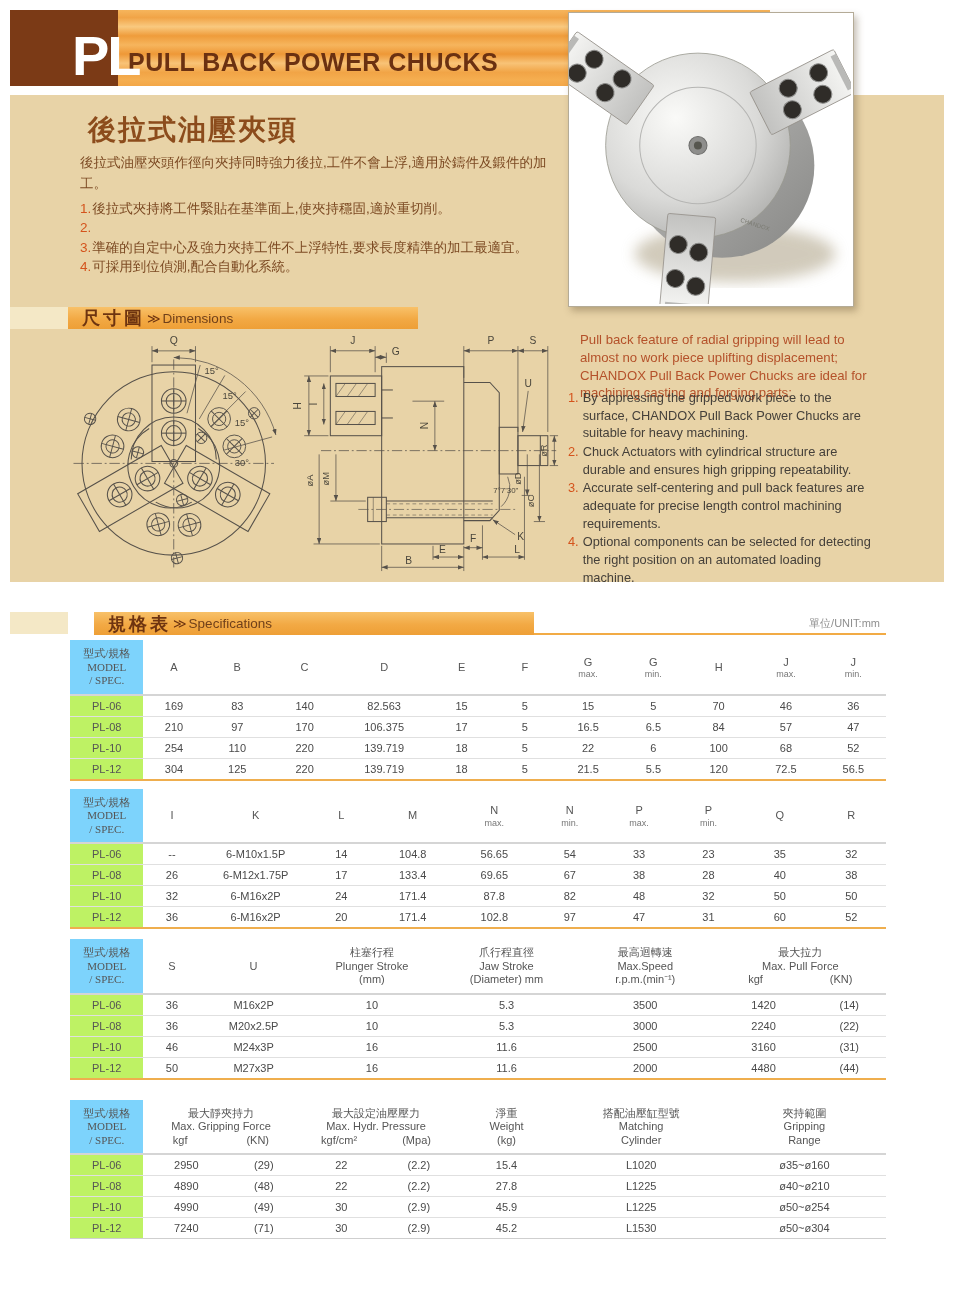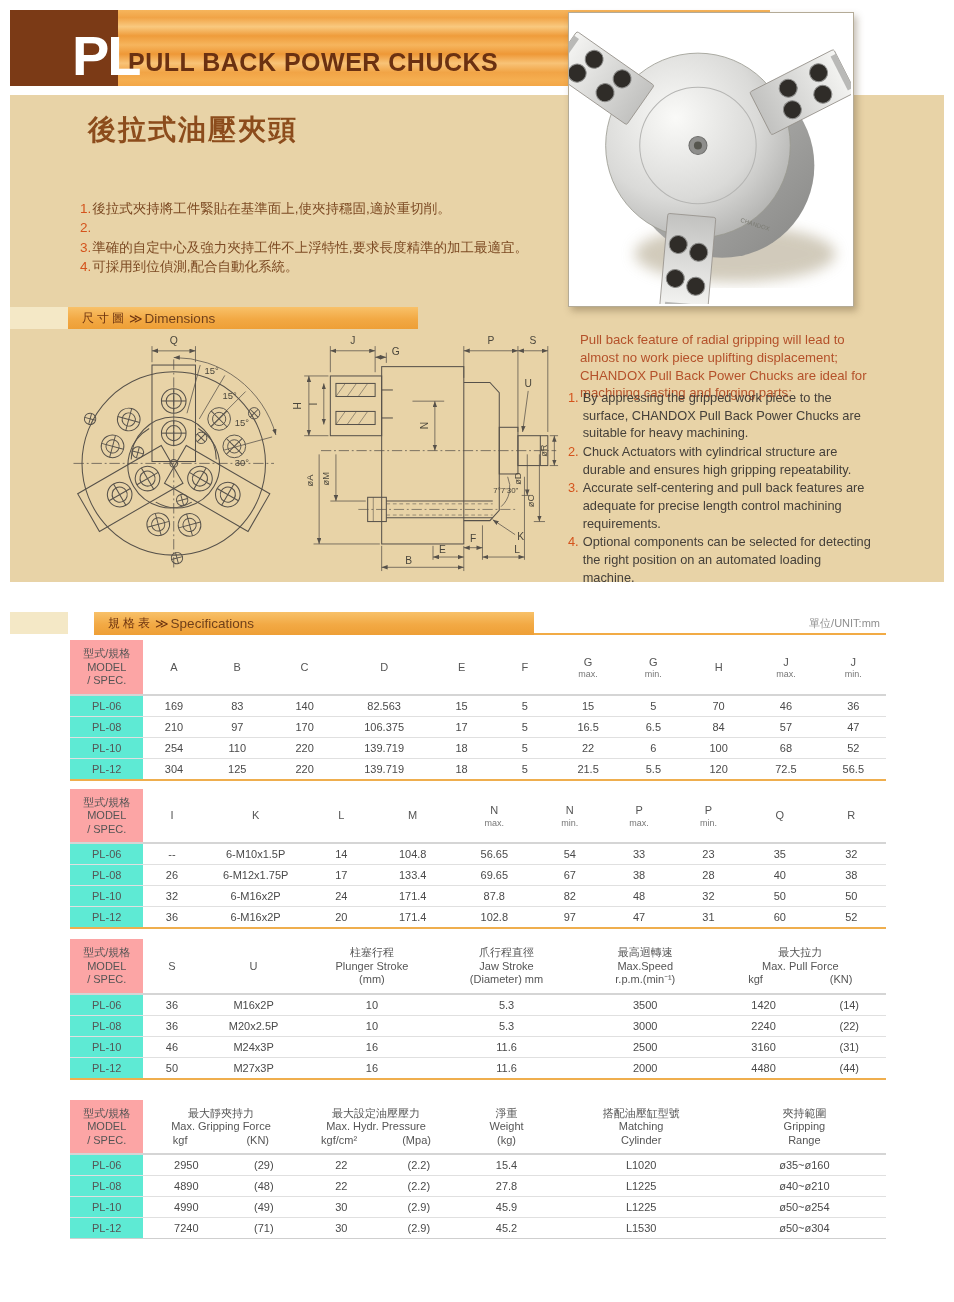--- a/index.html
+++ b/index.html
@@ -18,21 +18,21 @@
   .feat{display:flex;font-size:13.5px;line-height:1.44;}
   .fnum{color:#d4531c;flex:0 0 auto;padding-right:1px;}
   .ftxt{color:#7c4a23;}
   .en-feats .ftxt{color:#45403a;font-size:12.8px;}
   .en-feats .fnum{font-size:12.8px;padding-right:4px;}
   .en-feats .feat{line-height:1.38;margin-bottom:1px;}
   
   .bar-tab{position:absolute;height:22px;background:#f4e8c6;}
   .sec-bar{position:absolute;height:22px;display:flex;align-items:center;padding-left:14px;
     background:linear-gradient(180deg,#f8c169 0%,#f2a944 55%,#ee9f36 100%);}
-  .sec-zh{font-size:12px;font-weight:normal;color:#6e3410;letter-spacing:3px;}
+  .sec-zh{font-size:18px;font-weight:bold;color:#6e3410;letter-spacing:3px;}
   .sec-sep{font-size:13px;color:#6e3410;margin:0 2px;}
   .sec-en{font-size:13.5px;color:#70401a;}
   .dims-tab{left:0;top:212px;width:58px;}
   .dims-bar{left:58px;top:212px;width:336px;}
   
   .front-svg{position:absolute;left:52px;top:236px;}
   .side-svg{position:absolute;left:283px;top:236px;}
   svg text{font-family:"Liberation Sans",sans-serif;}
   
   .photo-frame{position:absolute;left:568px;top:12px;width:284px;height:293px;background:#ffffff;
@@ -46,40 +46,41 @@
   .specs-bar{width:440px;display:flex;align-items:center;padding-left:14px;box-sizing:border-box;
     background:linear-gradient(180deg,#f8c169 0%,#f2a944 55%,#ee9f36 100%);}
   .unit-area{flex:1;display:flex;justify-content:flex-end;align-items:flex-end;border-bottom:2px solid #f2ab45;}
   .unit{font-size:11px;color:#8f8f8f;padding:0 6px 2px 0;}
   .twrap{border-bottom:2px solid #efae4e;margin-top:8px;}
   .twrap.first{margin-top:5px;}
   .twrap.t3{margin-top:10px;}
   .twrap.last{margin-top:20px;border-bottom:1px solid #cfcfcf;}
   table.spec{width:100%;border-collapse:collapse;table-layout:fixed;}
   table.spec th{font-weight:normal;color:#555;padding:7px 0 6px;vertical-align:middle;border-bottom:2px solid #d5d5d5;}
-  table.spec th.model{background:#fca5a5;}
+  table.spec th.model{background:#7dd3fc;font-family:Liberation Serif, serif;}
   .ln{font-size:11px;line-height:13.5px;text-align:center;}
   .ln.sub{font-size:9px;color:#777;line-height:10px;}
   .split{display:flex;justify-content:space-around;font-size:11px;line-height:13.5px;}
   table.spec td{font-size:11px;color:#4a4a4a;text-align:center;height:20px;line-height:20px;
     border-top:1px solid #e0e0e0;padding:0;}
   table.spec tbody tr:first-child td{border-top:none;}
-  table.spec td.model{background:#5eead4;color:#555;margin-top:16px;}
+  table.spec td.model{background:#bef264;color:#555;margin-top:16px;}
 </style>
 </head>
 <body>
 
 <div class="band">
   <div class="pl-box"></div>
   <span class="pl-code">PL</span>
   <span class="band-title">PULL BACK POWER CHUCKS</span>
 </div>
 
 <div class="content">
   <h1 class="zh-title">後拉式油壓夾頭</h1>
+  <p class="zh-lead">後拉式油壓夾頭作徑向夾持同時強力後拉,工件不會上浮,適用於鑄件及鍛件的加工。</p>
   <div class="zh-feats" id="zh-features">
       <div class="feat">
         <span class="fnum">1.</span>
         <span class="ftxt">後拉式夾持將工件緊貼在基準面上,使夾持穩固,適於重切削。</span>
       </div>
       <div class="feat">
         <span class="fnum">2.</span>
       </div>
       <div class="feat">
         <span class="fnum">3.</span>

